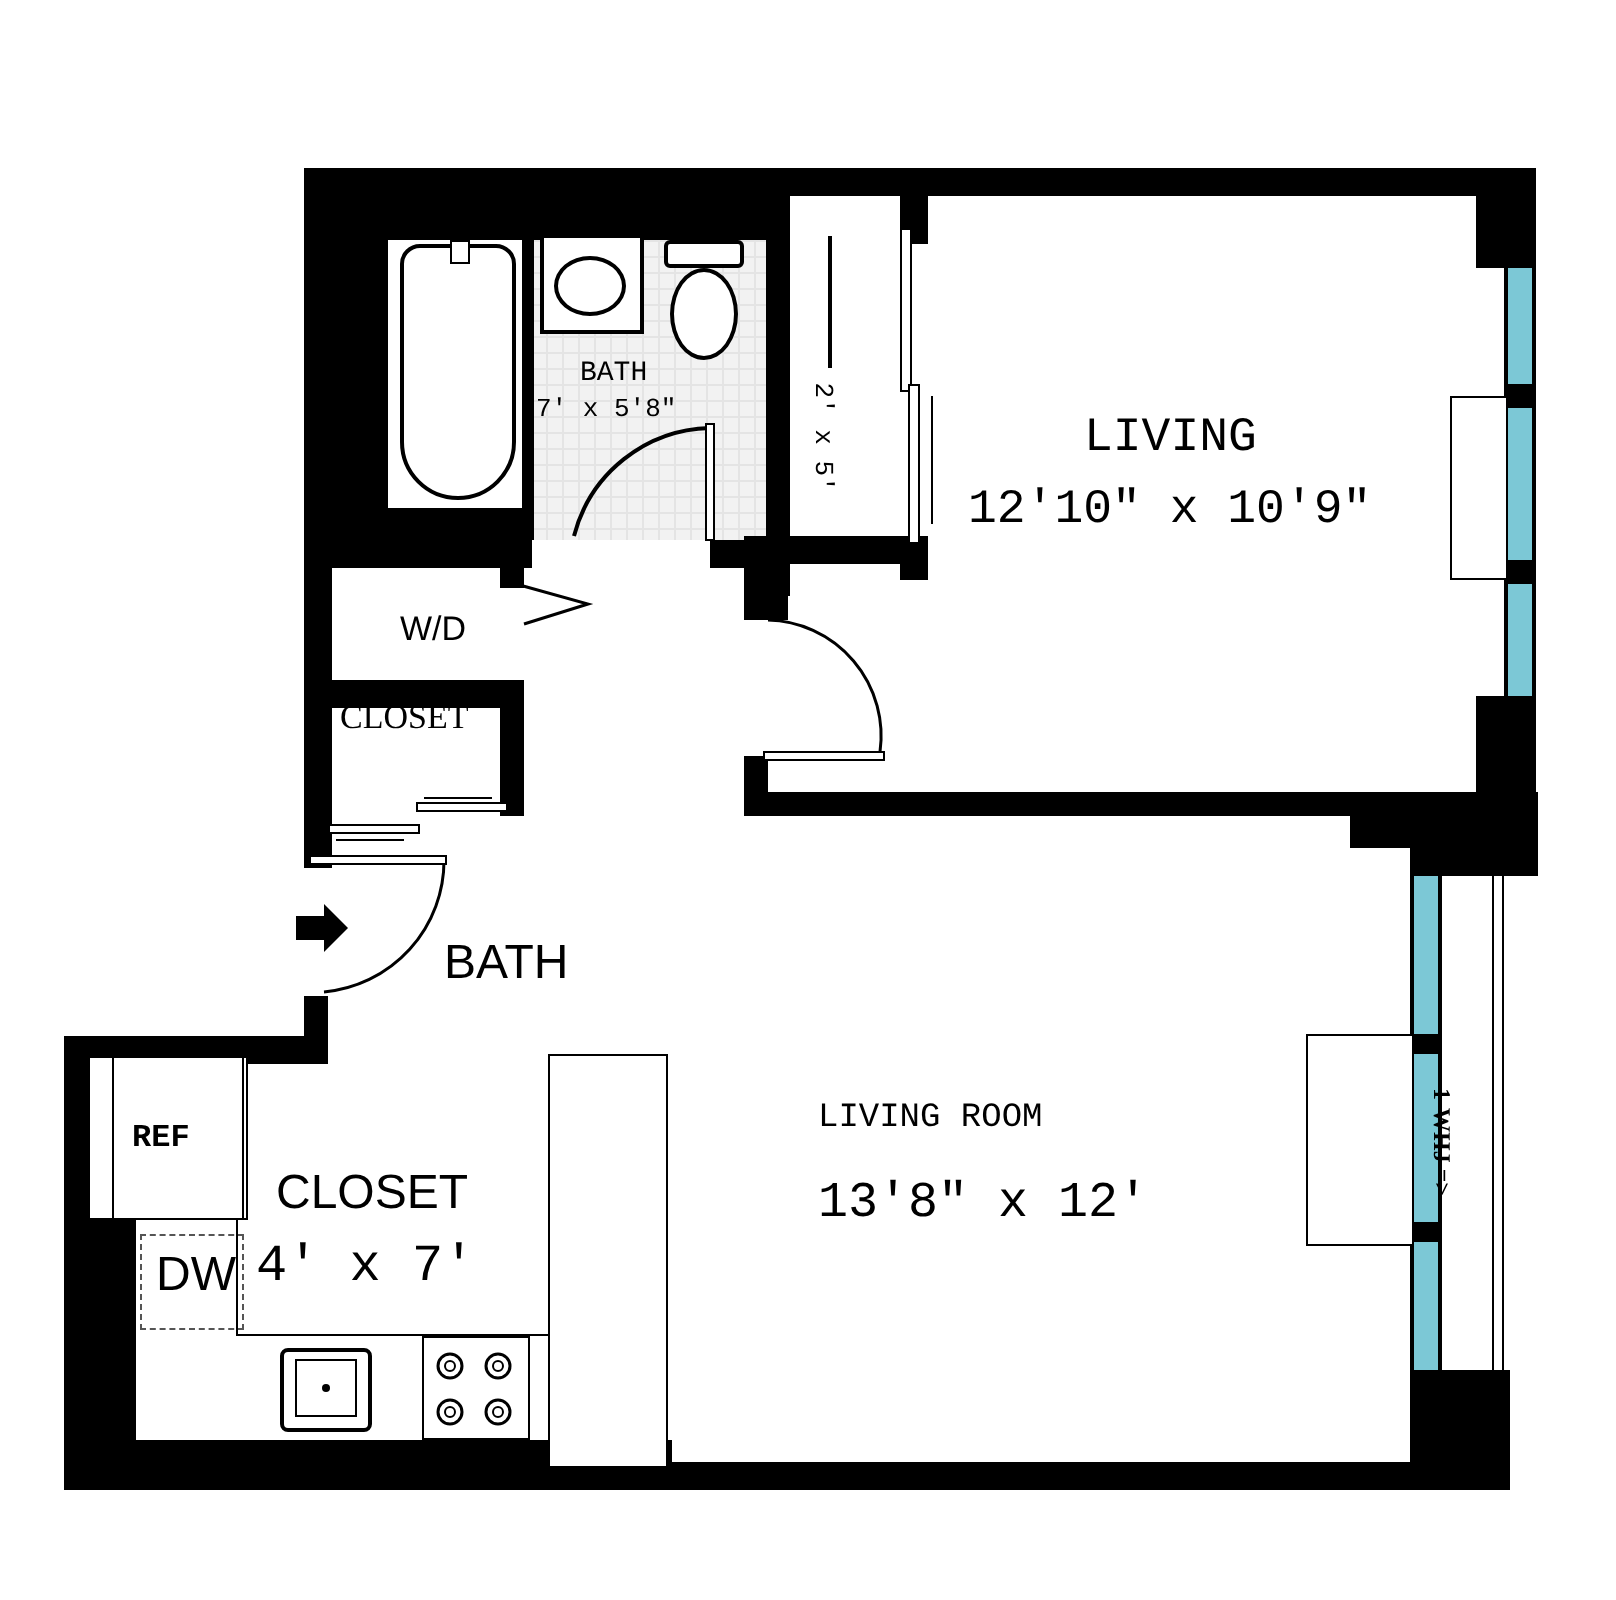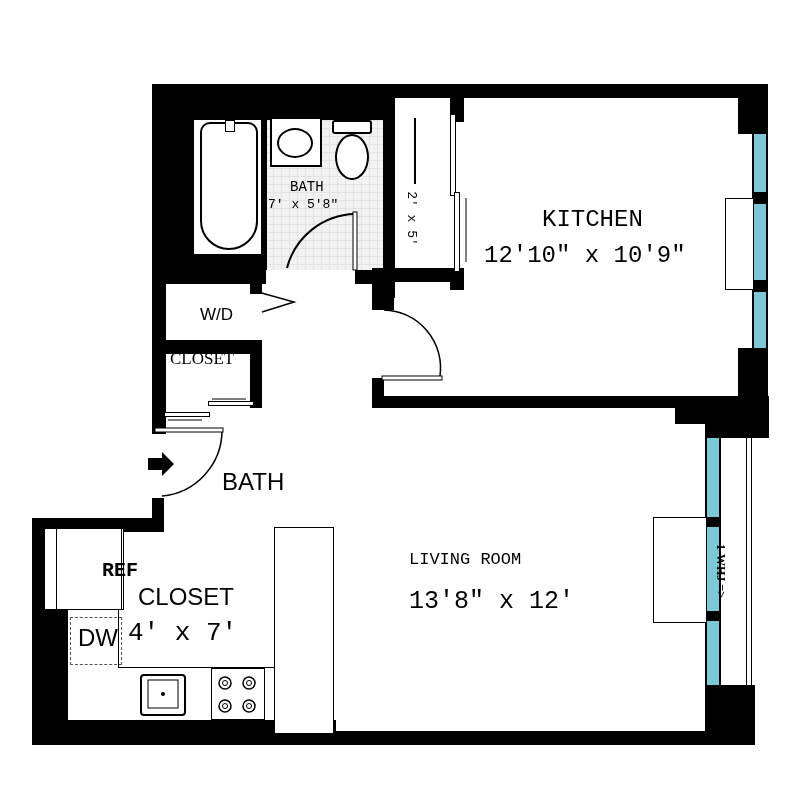--- a/index.html
+++ b/index.html
@@ -127,30 +127,30 @@
   <circle cx="249" cy="706" r="6" fill="none" stroke="#000" stroke-width="1.5"></circle>
     <circle cx="249" cy="706" r="2.5" fill="none" stroke="#000"></circle>
 
   <rect x="148" y="680" width="30" height="28" fill="none" stroke="#000" stroke-width="1"></rect>
   <circle cx="163" cy="694" r="2" fill="#000"></circle>
 </svg>
 
 <div class="lbl" style="left:290px;top:180px;font-size:14px;">BATH</div>
 <div class="lbl" style="left:268px;top:198px;font-size:13px;">7' x 5'8"</div>
 
-<div class="lbl" style="left:542px;top:208px;font-size:24px;">KITCHEN</div>
+<div class="lbl" style="left:542px;top:208px;font-size:24px;">LIVING</div>
 <div class="lbl" style="left:484px;top:244px;font-size:24px;">12'10" x 10'9"</div>
 
 <div class="lbl" style="left:384px;top:212px;font-size:13px;transform:rotate(90deg);">2' x 5'</div>
 
 <div class="lbl" style="left:200px;top:306px;font-size:17px;font-family:'Liberation Sans',sans-serif;">W/D</div>
 <div class="lbl" style="left:170px;top:350px;font-size:17px;font-family:'Liberation Serif',serif;">CLOSET</div>
 <div class="lbl" style="left:222px;top:470px;font-size:24px;font-family:'Liberation Sans',sans-serif;">BATH</div>
 
 <div class="lbl" style="left:409px;top:551px;font-size:17px;">LIVING ROOM</div>
 <div class="lbl" style="left:409px;top:589px;font-size:25px;">13'8" x 12'</div>
 
-<div class="lbl" style="left:66px;top:561px;font-size:20px;font-weight:bold;margin-left:36px;">REF</div>
+<div class="lbl" style="left:66px;top:561px;font-size:16px;font-weight:bold;">REF</div>
 <div class="lbl" style="left:78px;top:626px;font-size:24px;font-family:'Liberation Sans',sans-serif;">DW</div>
 <div class="lbl" style="left:138px;top:585px;font-size:24px;font-family:'Liberation Sans',sans-serif;">CLOSET</div>
 <div class="lbl" style="left:128px;top:620px;font-size:26px;">4' x 7'</div>
 
 <div class="lbl" style="left:694px;top:565px;font-size:12px;font-weight:bold;transform:rotate(90deg);font-family:'Liberation Serif',serif;">1-WHJ =&gt;</div>
 
 </body></html>

